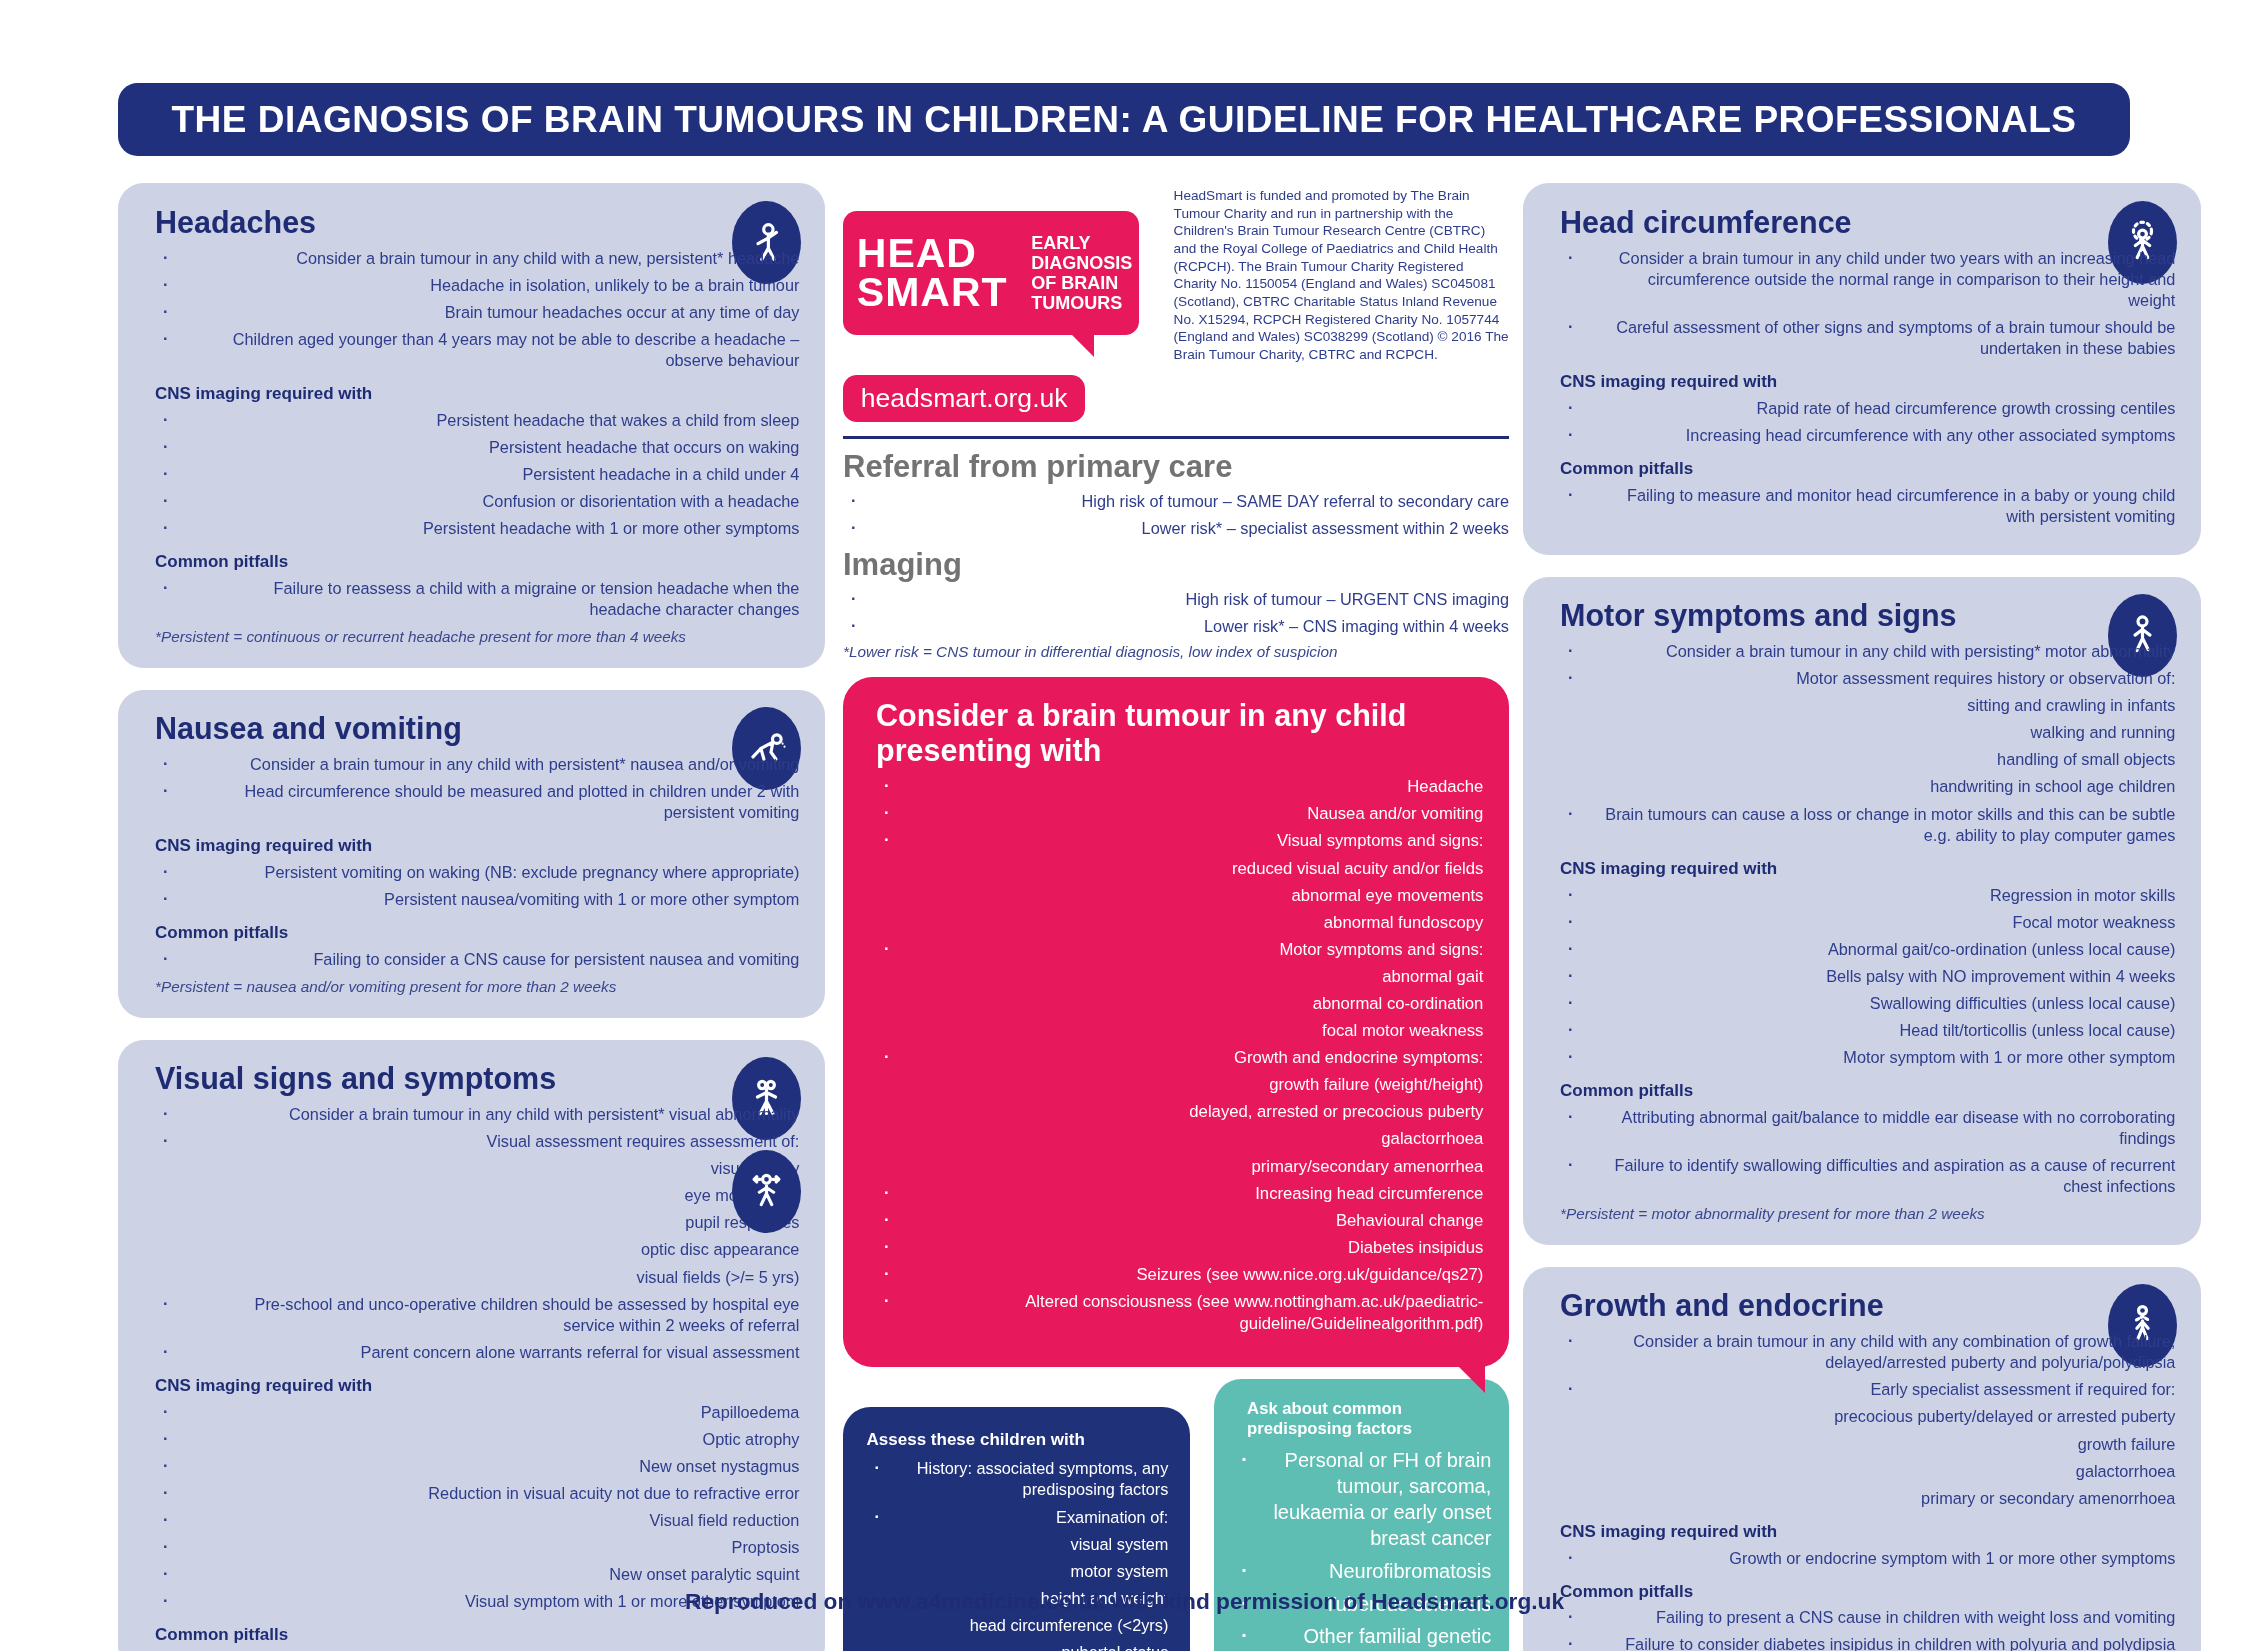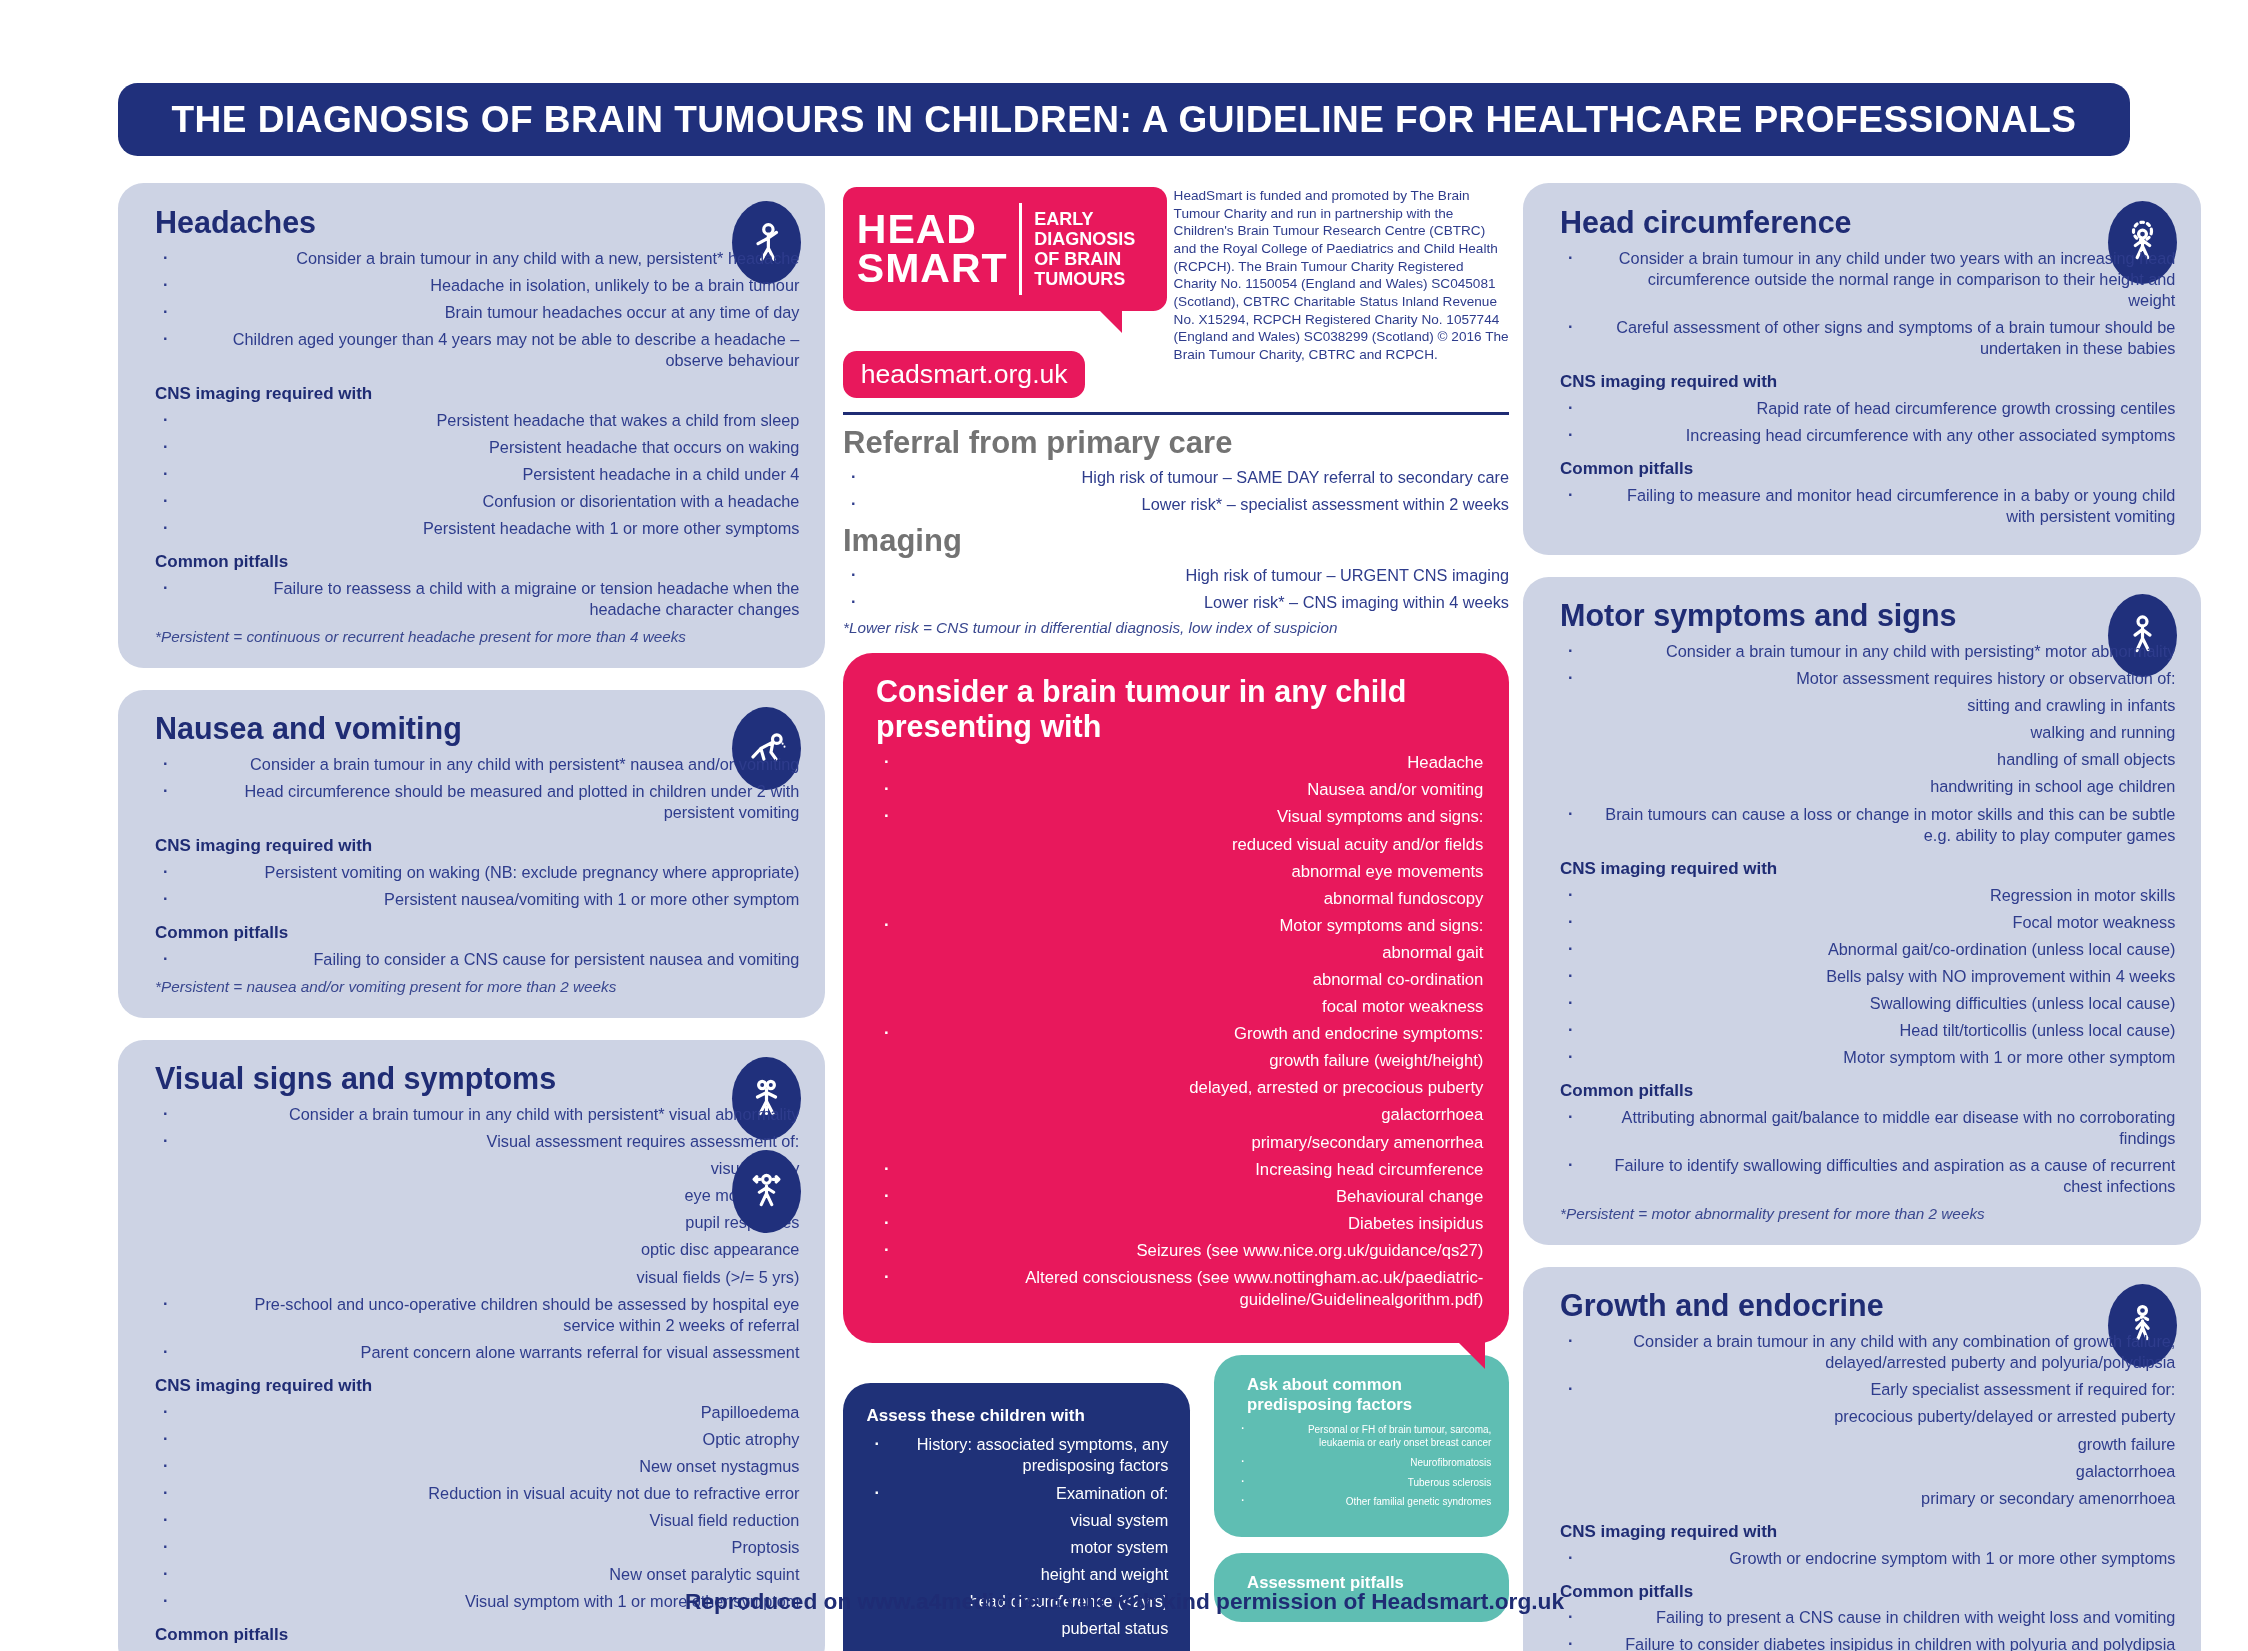--- a/index.html
+++ b/index.html
@@ -31,22 +31,22 @@
   .icon-circle{
     position:absolute;top:17.7px;right:23.6px;width:69px;height:83px;border-radius:50%;
     background:#20307c;display:flex;align-items:center;justify-content:center;
   }
   .icon-circle.second{top:110px;}
   .icon-circle svg{width:45px;height:45px;stroke:#ffffff;stroke-width:1.7;fill:none;stroke-linecap:round;stroke-linejoin:round;}
   
   .logo-row{display:flex;gap:23.6px;}
   .logo-stack{width:307px;flex:0 0 307px;position:relative;}
   .logo-box{
-    background:#e8185c;border-radius:13.8px;width:324px;height:124px;box-sizing:border-box;
-    padding:15.8px 13.8px;display:flex;align-items:center;gap:11.8px;color:#fff;position:relative;
+    background:#e8185c;border-radius:13.8px;width:296px;height:124px;box-sizing:border-box;
+    padding:15.8px 13.8px;display:flex;align-items:center;gap:11.8px;color:#fff;position:relative;margin-top:24px;
   }
   .logo-box::after{content:"";position:absolute;right:45px;bottom:-21.7px;width:0;height:0;
     border-top:23.6px solid #e8185c;border-left:23.6px solid transparent;}
   .logo-word{font-size:41px;font-weight:bold;line-height:.95;letter-spacing:1px;}
   .logo-sep{width:3px;align-self:stretch;background:#ffffff;}
   .logo-tag{font-size:18px;font-weight:bold;line-height:1.12;width:116px;}
   .logo-url{
     background:#e8185c;color:#fff;font-weight:normal;font-size:26.6px;border-radius:13.8px;
     padding:7.9px 17.7px;width:fit-content;margin-top:40px;
   }
@@ -70,21 +70,21 @@
   .assess-box{background:#1f3178;color:#fff;border-radius:27.6px;padding:23.6px 21.7px 19.7px 23.6px;margin-top:27.6px;}
   .assess-box .a-title{font-weight:bold;font-size:17px;margin-bottom:7.9px;}
   .assess-box li{font-size:16.3px;}
   .assess-box li.b{padding-left:41px;}
   .assess-box li.sub{padding-left:102px;}
   .scan-pill{background:#ffffff;color:#1f2c74;font-weight:bold;font-size:17px;border-radius:21.7px;
     padding:9.9px 11.8px;text-align:center;margin-top:17.7px;}
   .teal-col{width:296px;display:flex;flex-direction:column;gap:15.8px;}
   .teal-box{background:#5fbeb3;color:#fff;border-radius:27.6px;padding:19.7px 17.7px 21.7px 21.7px;}
   .teal-box .t-title{font-weight:bold;font-size:16.7px;margin:0 0 7.9px 11.8px;}
-  .teal-box li{font-size:10px;margin:6.9px 0;}
+  .teal-box li{font-size:20px;margin:6.9px 0;}
   .teal-box li.b{padding-left:29.6px;}
   .teal-box li.b::before{left:5.9px;}
   
   .page-footer{position:absolute;left:0;top:1588px;width:100%;text-align:center;
     font-size:22.7px;font-weight:bold;color:#1f2c74;}
 </style>
 </head>
 <body>
 
 <div class="banner">

